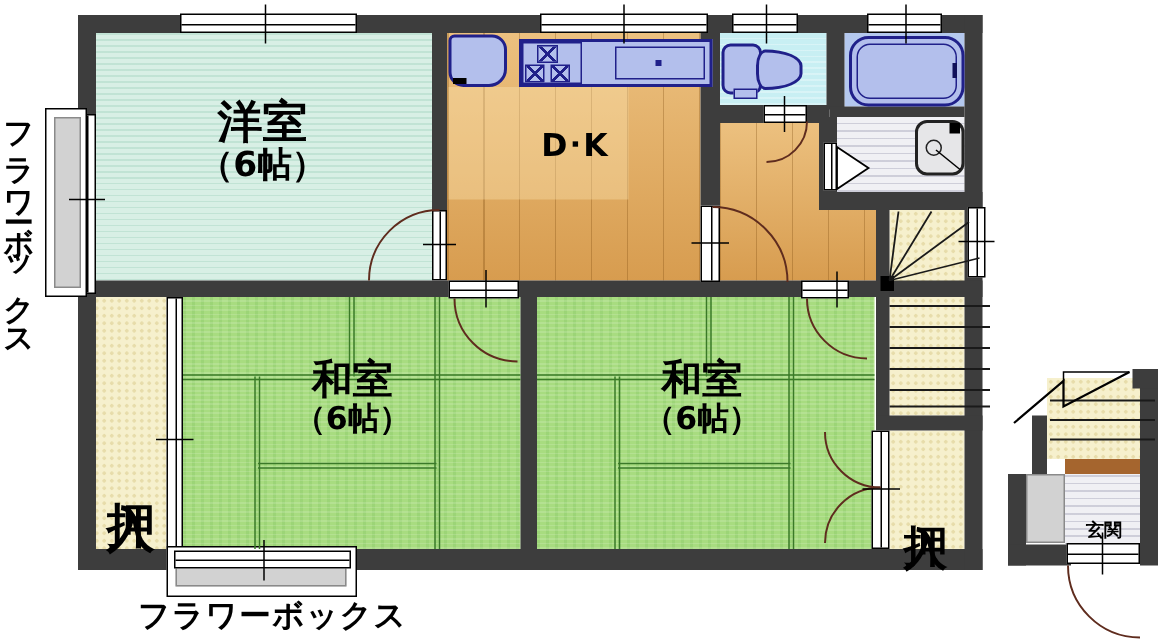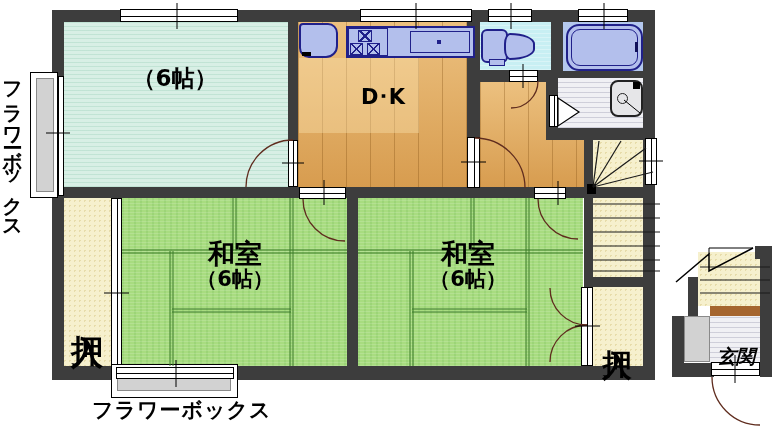--- a/index.html
+++ b/index.html
@@ -200,30 +200,31 @@
       <line x1="324" y1="180" x2="324" y2="205"></line>
       <line x1="558" y1="181" x2="558" y2="205"></line>
       <line x1="104" y1="293" x2="129" y2="293"></line>
       <line x1="575" y1="326" x2="600" y2="326"></line>
       <line x1="735" y1="355" x2="735" y2="383"></line>
       <line x1="624" y1="100" x2="640" y2="113"></line>
     </g>
   </svg>
 
   <div class="lbl" style="left:85px;top:66px;width:180px;">
+    <div style="font-size:30px;">洋室</div>
     <div style="font-size:23px;">（6帖）</div>
   </div>
   <div class="lbl" style="left:323px;top:86px;width:120px;font-size:21px;">D･K</div>
   <div class="lbl" style="left:140px;top:240px;width:190px;">
     <div style="font-size:27px;">和室</div>
     <div style="font-size:21px;">（6帖）</div>
   </div>
   <div class="lbl" style="left:373px;top:240px;width:190px;">
     <div style="font-size:27px;">和室</div>
     <div style="font-size:21px;">（6帖）</div>
   </div>
   <div class="lbl vtext" style="left:70px;top:246px;height:125px;font-size:32px;">押入</div>
   <div class="lbl vtext" style="left:602px;top:288px;height:78px;font-size:29px;">押入</div>
-  <div class="lbl" style="left:708px;top:347px;width:56px;font-size:19px;font-style:italic;">玄関</div>
+  <div class="lbl" style="left:708px;top:347px;width:56px;font-size:12px;">玄関</div>
   <div class="lbl vtext" style="left:2px;top:58px;height:180px;font-size:20px;">フラワーボックス</div>
   <div class="lbl" style="left:92px;top:399px;width:176px;font-size:21px;letter-spacing:1px;">フラワーボックス</div>
 
 </div>
 
 </body></html>

